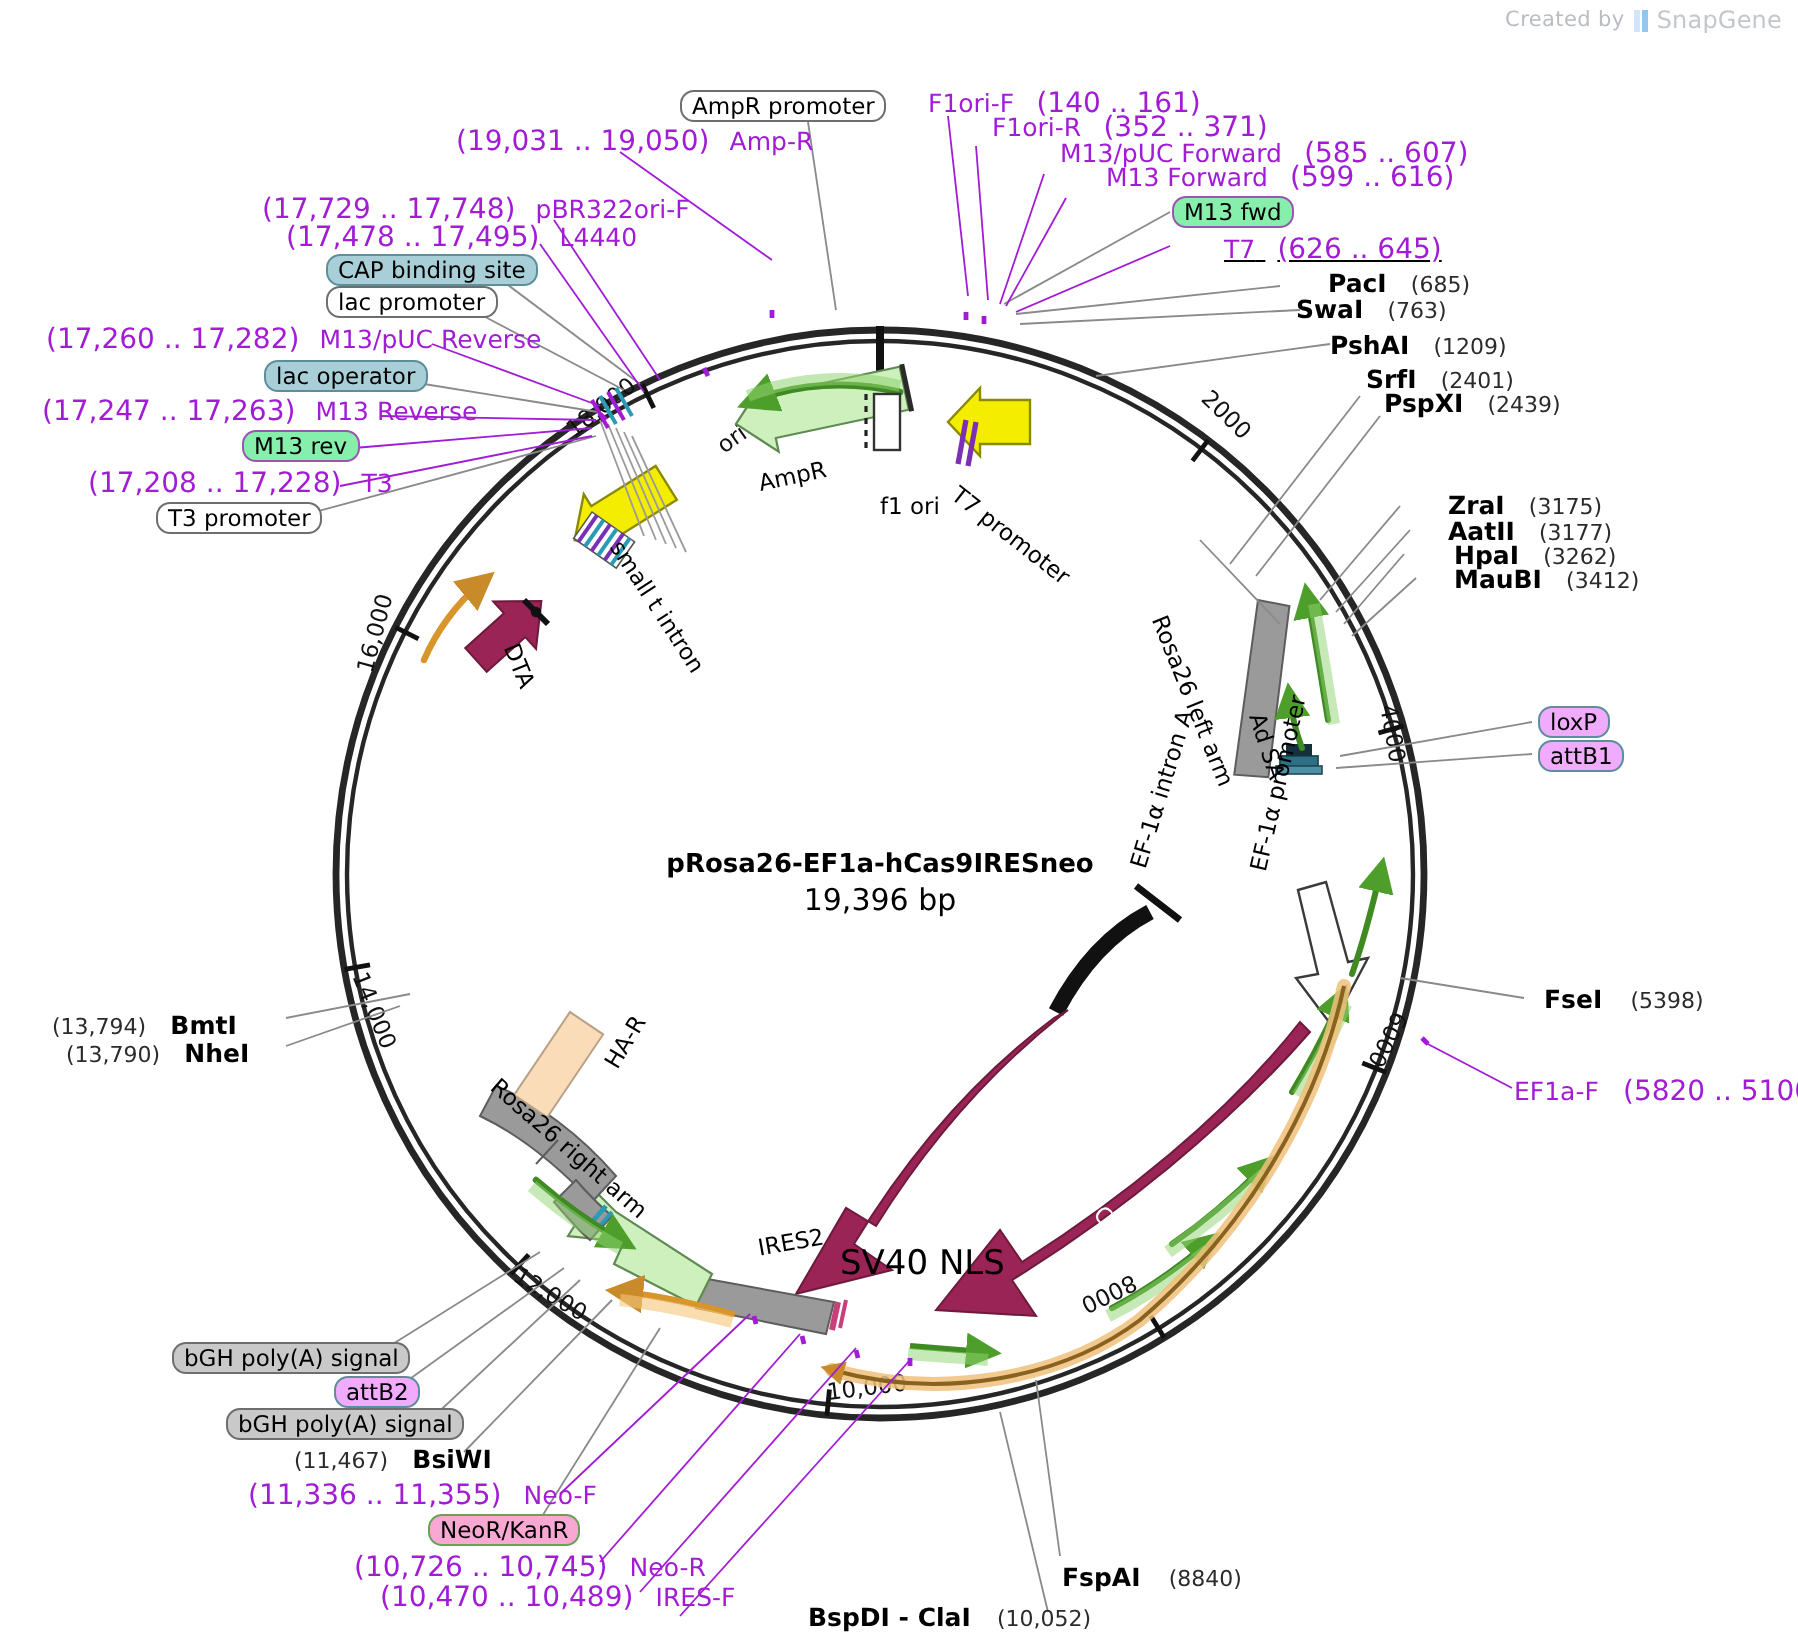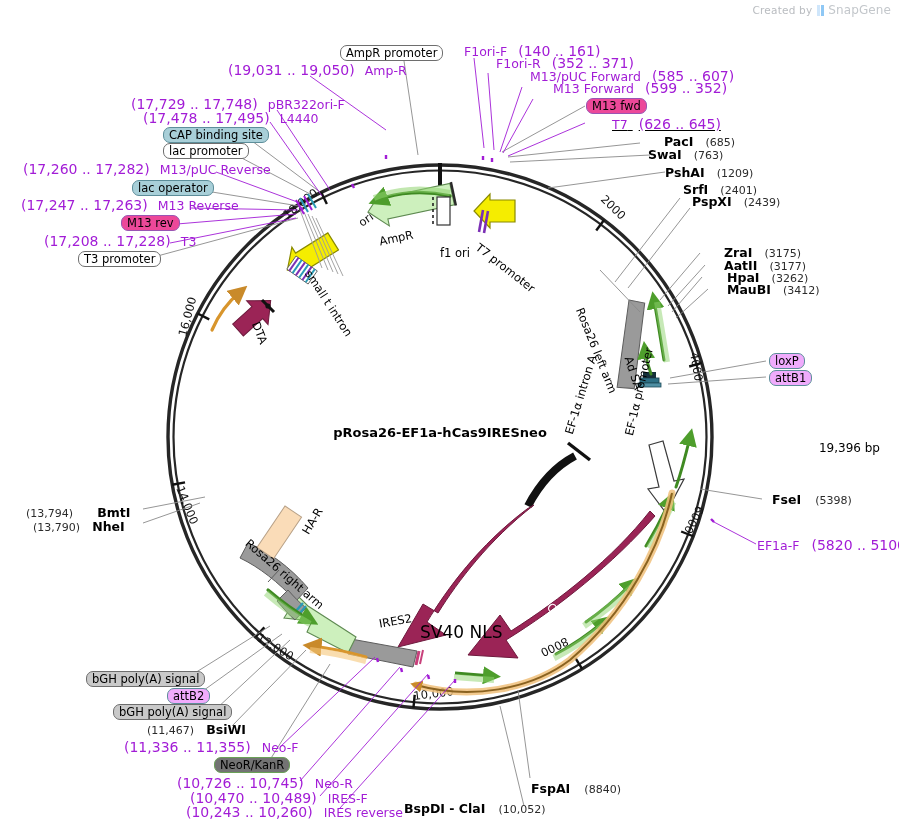--- a/index.html
+++ b/index.html
@@ -10,30 +10,30 @@
   svg.layer{position:absolute;left:0;top:0;width:899px;height:823px;overflow:visible;}
   .lbl{position:absolute;white-space:nowrap;line-height:1.05;}
   .enz{font-weight:bold;font-size:12.5px;color:#000;font-family:"DejaVu Sans","Liberation Sans",sans-serif;}
   .enzpos{font-weight:normal;font-size:11px;color:#2b2b2b;}
   .prim{color:#a21cd6;font-size:12.5px;}
   .primpos{color:#a21cd6;font-size:14px;}
   .boxlbl{display:inline-block;padding:1px 5px 1px 5px;border-radius:7px;
           border:1px solid #7a7a7a;font-size:11.5px;background:#fff;color:#000;}
   .box-white{background:#ffffff;border-color:#6e6e6e;}
   .box-teal{background:#a8cfd8;border-color:#5d8e9a;}
-  .box-purple{background:#ec4899;border-color:#9a55b3;}
+  .box-purple{background:#86efac;border-color:#9a55b3;}
   .box-gray{background:#c9c9c9;border-color:#6e6e6e;}
   .box-cyanlt{background:#f0abfc;border-color:#5d8e9a;}
-  .box-greenlt{background:#737373;border-color:#6aa157;}
+  .box-greenlt{background:#f9a8d4;border-color:#6aa157;}
   .watermark{position:absolute;right:8px;top:3px;font-size:10.5px;color:#b9bcc0;
              letter-spacing:.2px;display:flex;align-items:center;gap:4px;}
   .wm-logo{display:inline-block;width:8px;height:12px;position:relative;}
   .wm-name{color:#c3c7cb;font-size:12px;letter-spacing:.1px;}
   .ctr-title{position:absolute;text-align:center;font-weight:bold;font-size:13px;}
-  .ctr-sub{position:absolute;text-align:right;font-size:12px;}
+  .ctr-sub{position:absolute;text-align:center;font-size:15px;}
   .ticklab{font-size:11.5px;fill:#111;}
   .featlab{font-size:11.5px;fill:#111;}
   .featlab-w{font-size:11.5px;fill:#ffffff;}
 </style>
 </head>
 <body>
 
 <div id="stage">
 
   <div class="watermark">
@@ -412,21 +412,21 @@
     <span class="primpos" style="margin-left:6px;">(352 .. 371)</span>
   </div>
 
   <div class="lbl" style="left:530px;top:68px;">
     <span class="prim">M13/pUC Forward</span>
     <span class="primpos" style="margin-left:6px;">(585 .. 607)</span>
   </div>
 
   <div class="lbl" style="left:553px;top:80px;">
     <span class="prim">M13 Forward</span>
-    <span class="primpos" style="margin-left:6px;">(599 .. 352)</span>
+    <span class="primpos" style="margin-left:6px;">(599 .. 616)</span>
   </div>
 
   <div class="lbl" style="left:586px;top:97px;">
     <span class="boxlbl box-purple">M13 fwd</span>
   </div>
 
   <div class="lbl" style="left:612px;top:116px;text-decoration:underline;">
     <span class="prim">T7</span>
     <span class="primpos" style="margin-left:6px;">(626 .. 645)</span>
   </div>
@@ -489,21 +489,21 @@
     <span class="enzpos" style="margin-left:9px;">(5398)</span>
   </div>
 
   <div class="lbl" style="left:757px;top:537px;">
     <span class="prim">EF1a-F</span>
     <span class="primpos" style="margin-left:7px;">(5820 .. 5100)</span>
   </div>
 
   <div class="lbl" style="left:26px;top:504px;">
     <span class="enzpos">(13,794)</span>
-    <span class="enz" style="margin-left:19px;">BmtI</span>
+    <span class="enz" style="margin-left:7px;">BmtI</span>
   </div>
 
   <div class="lbl" style="left:33px;top:518px;">
     <span class="enzpos">(13,790)</span>
     <span class="enz" style="margin-left:7px;">NheI</span>
   </div>
 
   <div class="lbl" style="left:86px;top:670px;">
     <span class="boxlbl box-gray">bGH poly(A) signal</span>
   </div>
@@ -533,24 +533,20 @@
   <div class="lbl" style="left:177px;top:775px;">
     <span class="primpos">(10,726 .. 10,745)</span>
     <span class="prim" style="margin-left:6px;">Neo-R</span>
   </div>
 
   <div class="lbl" style="left:190px;top:790px;">
     <span class="primpos">(10,470 .. 10,489)</span>
     <span class="prim" style="margin-left:6px;">IRES-F</span>
   </div>
 
-  <div class="lbl" style="left:186px;top:804px;">
-    <span class="primpos">(10,243 .. 10,260)</span>
-    <span class="prim" style="margin-left:6px;">IRES reverse</span>
-  </div>
 
   <div class="lbl" style="left:404px;top:800px;">
     <span class="enz">BspDI  -  ClaI</span>
     <span class="enzpos" style="margin-left:8px;">(10,052)</span>
   </div>
 
   <div class="lbl" style="left:531px;top:780px;">
     <span class="enz">FspAI</span>
     <span class="enzpos" style="margin-left:9px;">(8840)</span>
   </div>

